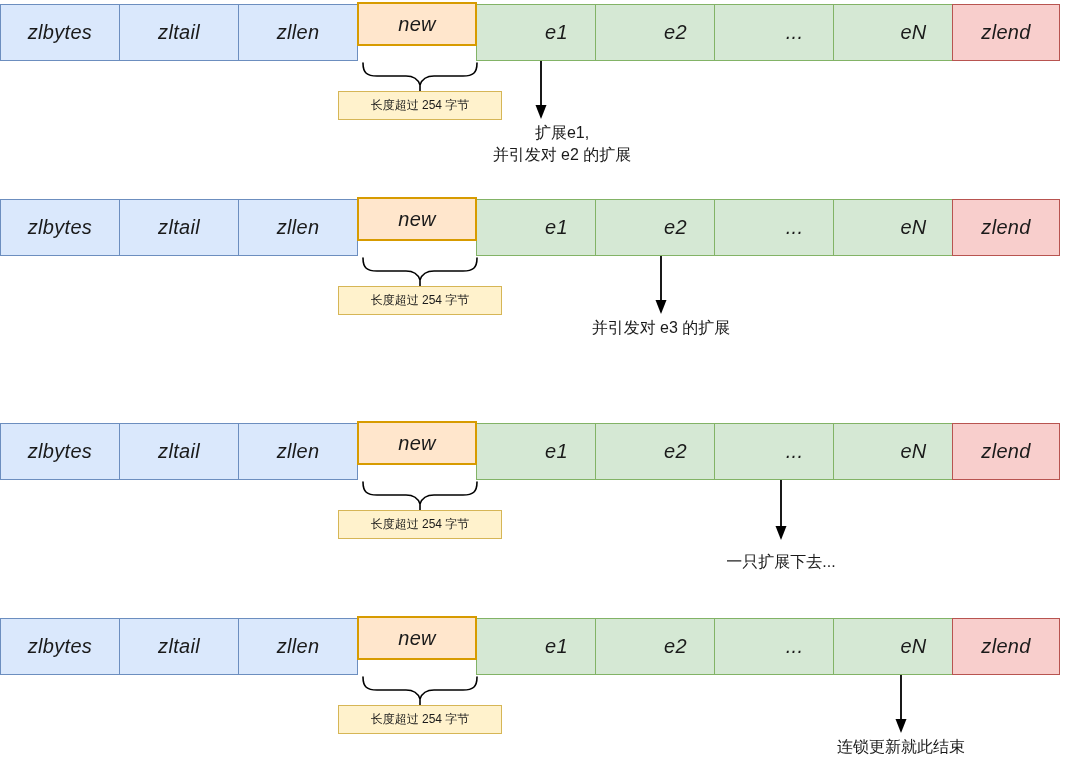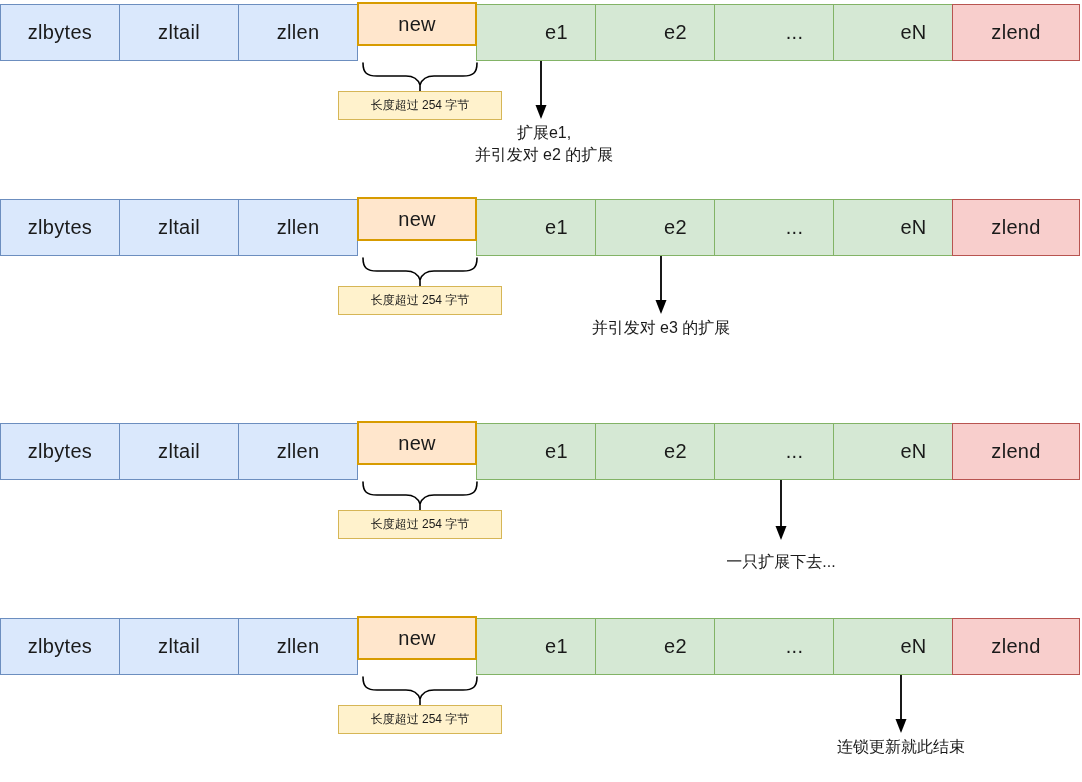--- a/index.html
+++ b/index.html
@@ -7,26 +7,26 @@
   .canvas{
     position:relative;width:1082px;height:782px;background:#ffffff;overflow:hidden;
     font-family:"Liberation Sans","DejaVu Sans",sans-serif;color:var(--text_color,#1a1a1a);
   }
   .row-group{position:absolute;left:0;width:1082px;height:0;}
   .cells{position:absolute;left:0;top:0;display:flex;}
   .cell{
     box-sizing:border-box;width:120px;height:57px;
     display:flex;align-items:center;justify-content:center;
     font-size:20px;letter-spacing:0.3px;
-    border:1px solid #999;background:#eee;
+    border:1px solid #999;background:#eee;font-style:italic;
   }
   .cell + .cell{margin-left:-1px;}
   .cell.header{background:var(--header_fill);border-color:var(--header_border);}
   .cell.entry{background:var(--entry_fill);border-color:var(--entry_border);padding-left:41px;}
-  .cell.end{background:var(--end_fill);border-color:var(--end_border);width:128px;}
+  .cell.end{background:var(--end_fill);border-color:var(--end_border);width:108px;}
   .cell.new{
     background:var(--new_fill);border:2px solid var(--new_border);
     position:relative;top:-2px;height:44px;z-index:2;
   }
   .brace{position:absolute;left:361px;top:58px;width:118px;height:30px;}
   .brace path{fill:none;stroke:var(--line_color);stroke-width:1.6;stroke-linecap:round;}
   .note{
     position:absolute;left:338px;top:87px;width:164px;height:29px;box-sizing:border-box;
     background:var(--note_fill);border:1.5px solid var(--note_border);
     display:flex;align-items:center;justify-content:center;
@@ -58,21 +58,21 @@
         <div class="cell end">zlend</div>
       </div>
     <svg class="brace" viewBox="0 0 118 30">
       <path d="M2,1 C2,11 6,14 16,14 L45,14 C53,14 57,17 59,23 C61,17 65,14 73,14 L102,14 C112,14 116,11 116,1 M59,23 L59,30"></path>
     </svg>
     <div class="note">长度超过 254 字节</div>
     <svg class="arrow" style="left:533px;" viewBox="0 0 16 58">
       <line x1="8" y1="0" x2="8" y2="45"></line>
         <polygon points="2.5,44 13.5,44 8,58"></polygon>
     </svg>
-    <div class="annotation" style="left:394px;top:118px;">
+    <div class="annotation" style="left:412px;top:118px;">
       <div>扩展e1,</div>
       <div>并引发对 e2 的扩展</div>
     </div>
   </div>
 
   <div class="row-group" style="top:199px;">
     <div class="cells">
         <div class="cell header">zlbytes</div>
         <div class="cell header">zltail</div>
         <div class="cell header">zllen</div>

